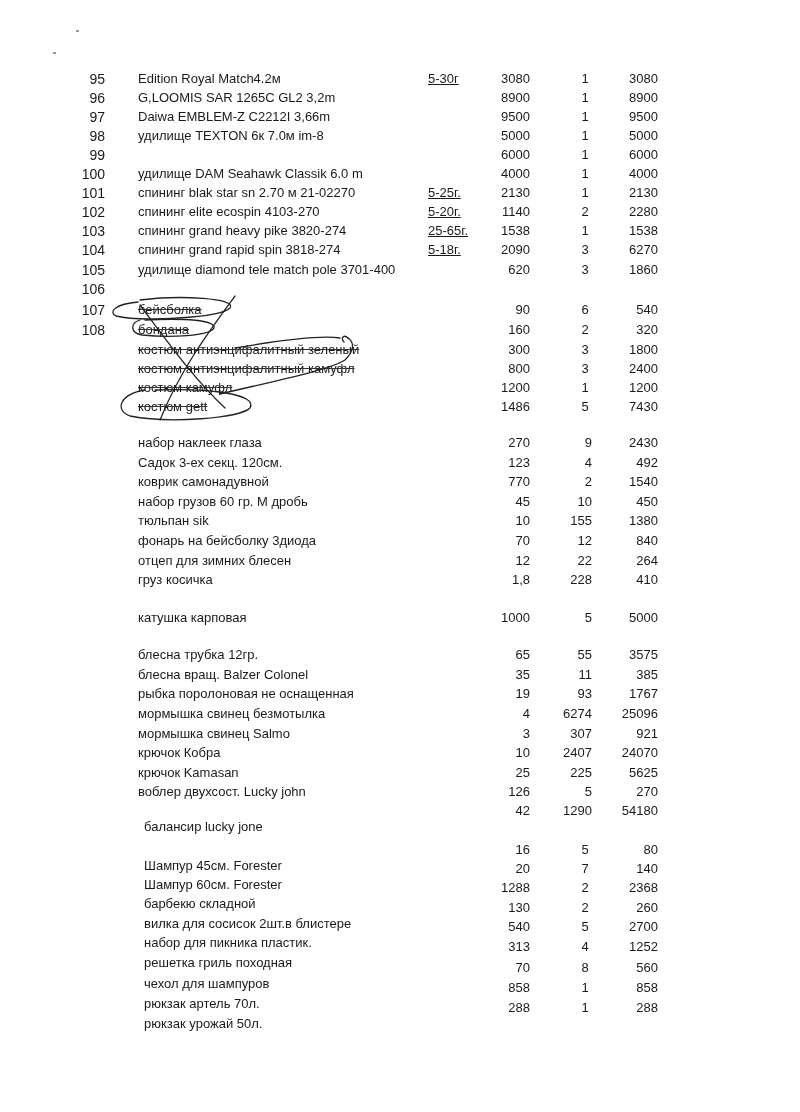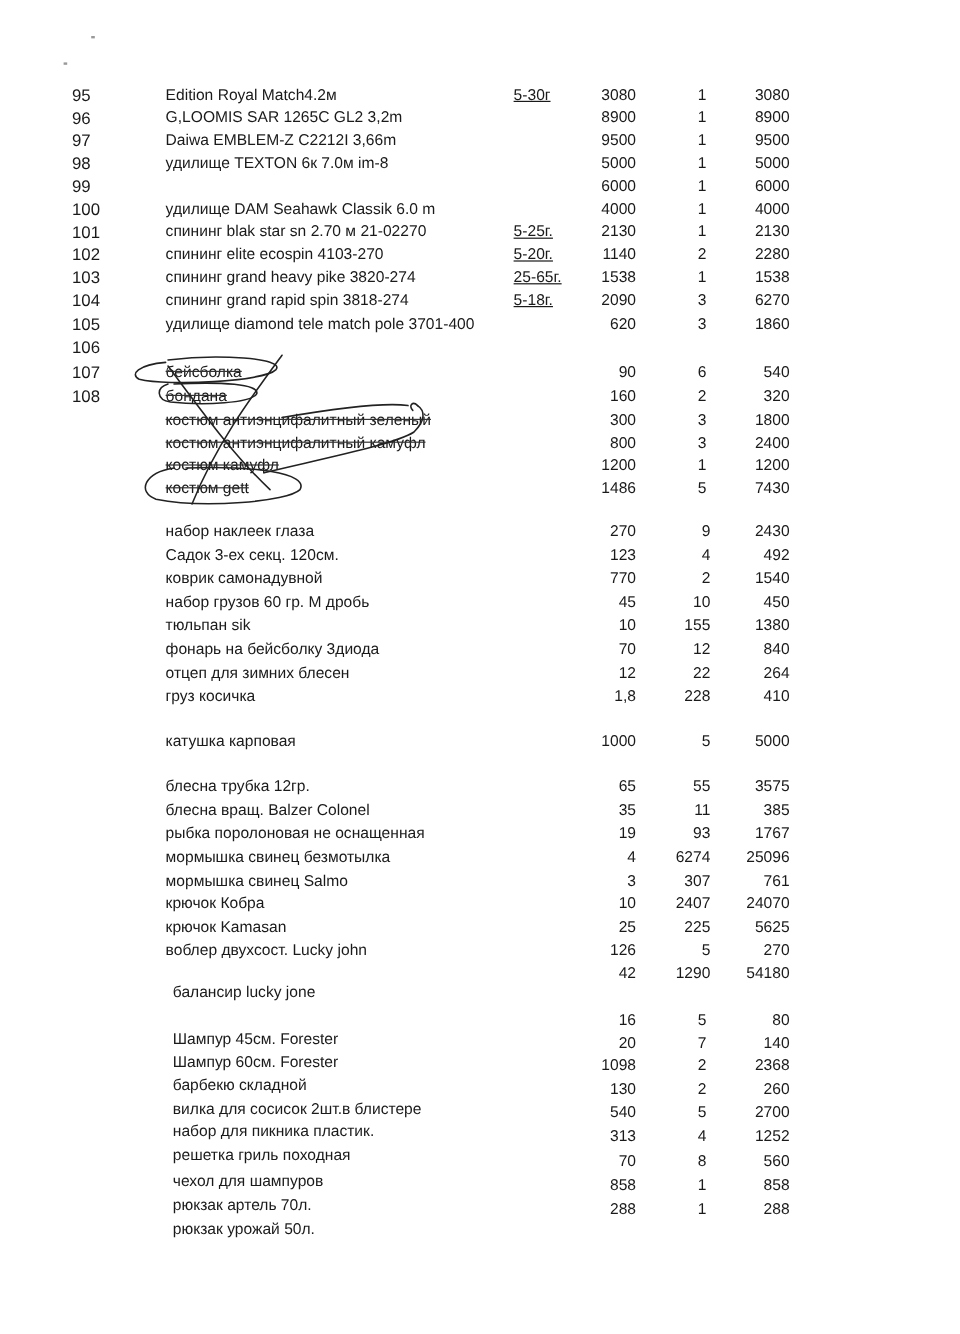--- a/index.html
+++ b/index.html
@@ -3,21 +3,21 @@
   <meta charset="utf-8">
   <style>
     html, body { margin: 0; padding: 0; background: #ffffff; }
     body {
       width: 800px; height: 1112px; position: relative; overflow: hidden;
       font-family: "Liberation Sans", "DejaVu Sans", sans-serif;
       color: #1a1a1a;
     }
     .page { position: absolute; left: 0; top: 0; width: 800px; height: 1112px; }
     .row { position: absolute; left: 0; width: 800px; height: 20px; font-size: 13px; line-height: 20px; }
-    .num { position: absolute; left: 60px; width: 45px; text-align: left; font-size: 14px; }
+    .num { position: absolute; left: 60px; width: 45px; text-align: right; font-size: 14px; }
     .name { position: absolute; left: 138px; white-space: nowrap; }
     .name.alt { left: 144px; margin-top: 16px; }
     .weight { position: absolute; left: 428px; white-space: nowrap; text-decoration: underline; }
     .price { position: absolute; left: 460px; width: 70px; text-align: right; }
     .qty { position: absolute; left: 540px; width: 52px; text-align: right; }
     .qty.center { text-align: center; left: 560px; width: 50px; }
     .total { position: absolute; left: 595px; width: 63px; text-align: right; }
     .struck .name { text-decoration: line-through; text-decoration-color: #333; }
     .scribble { position: absolute; left: 100px; top: 290px; width: 260px; height: 140px; pointer-events: none; }
     .scan-dot { position: absolute; width: 3px; height: 2px; background: #999; }
@@ -264,21 +264,21 @@
     <div class="row" style="top:704px">
       <span class="name">мормышка свинец безмотылка</span>
       <span class="price">4</span>
       <span class="qty">6274</span>
       <span class="total">25096</span>
     </div>
     <div class="row" style="top:724px">
       <span class="name">мормышка свинец Salmo</span>
       <span class="price">3</span>
       <span class="qty">307</span>
-      <span class="total">761</span>
+      <span class="total">921</span>
     </div>
     <div class="row" style="top:743px">
       <span class="name">крючок Кобра</span>
       <span class="price">10</span>
       <span class="qty">2407</span>
       <span class="total">24070</span>
     </div>
     <div class="row" style="top:763px">
       <span class="name">крючок Kamasan</span>
       <span class="price">25</span>
@@ -307,21 +307,21 @@
       <span class="total">80</span>
     </div>
     <div class="row" style="top:859px">
       <span class="name alt">Шампур 60см.  Forester</span>
       <span class="price">20</span>
       <span class="qty center">7</span>
       <span class="total">140</span>
     </div>
     <div class="row" style="top:878px">
       <span class="name alt">барбекю складной</span>
-      <span class="price">1098</span>
+      <span class="price">1288</span>
       <span class="qty center">2</span>
       <span class="total">2368</span>
     </div>
     <div class="row" style="top:898px">
       <span class="name alt">вилка для сосисок 2шт.в блистере</span>
       <span class="price">130</span>
       <span class="qty center">2</span>
       <span class="total">260</span>
     </div>
     <div class="row" style="top:917px">

